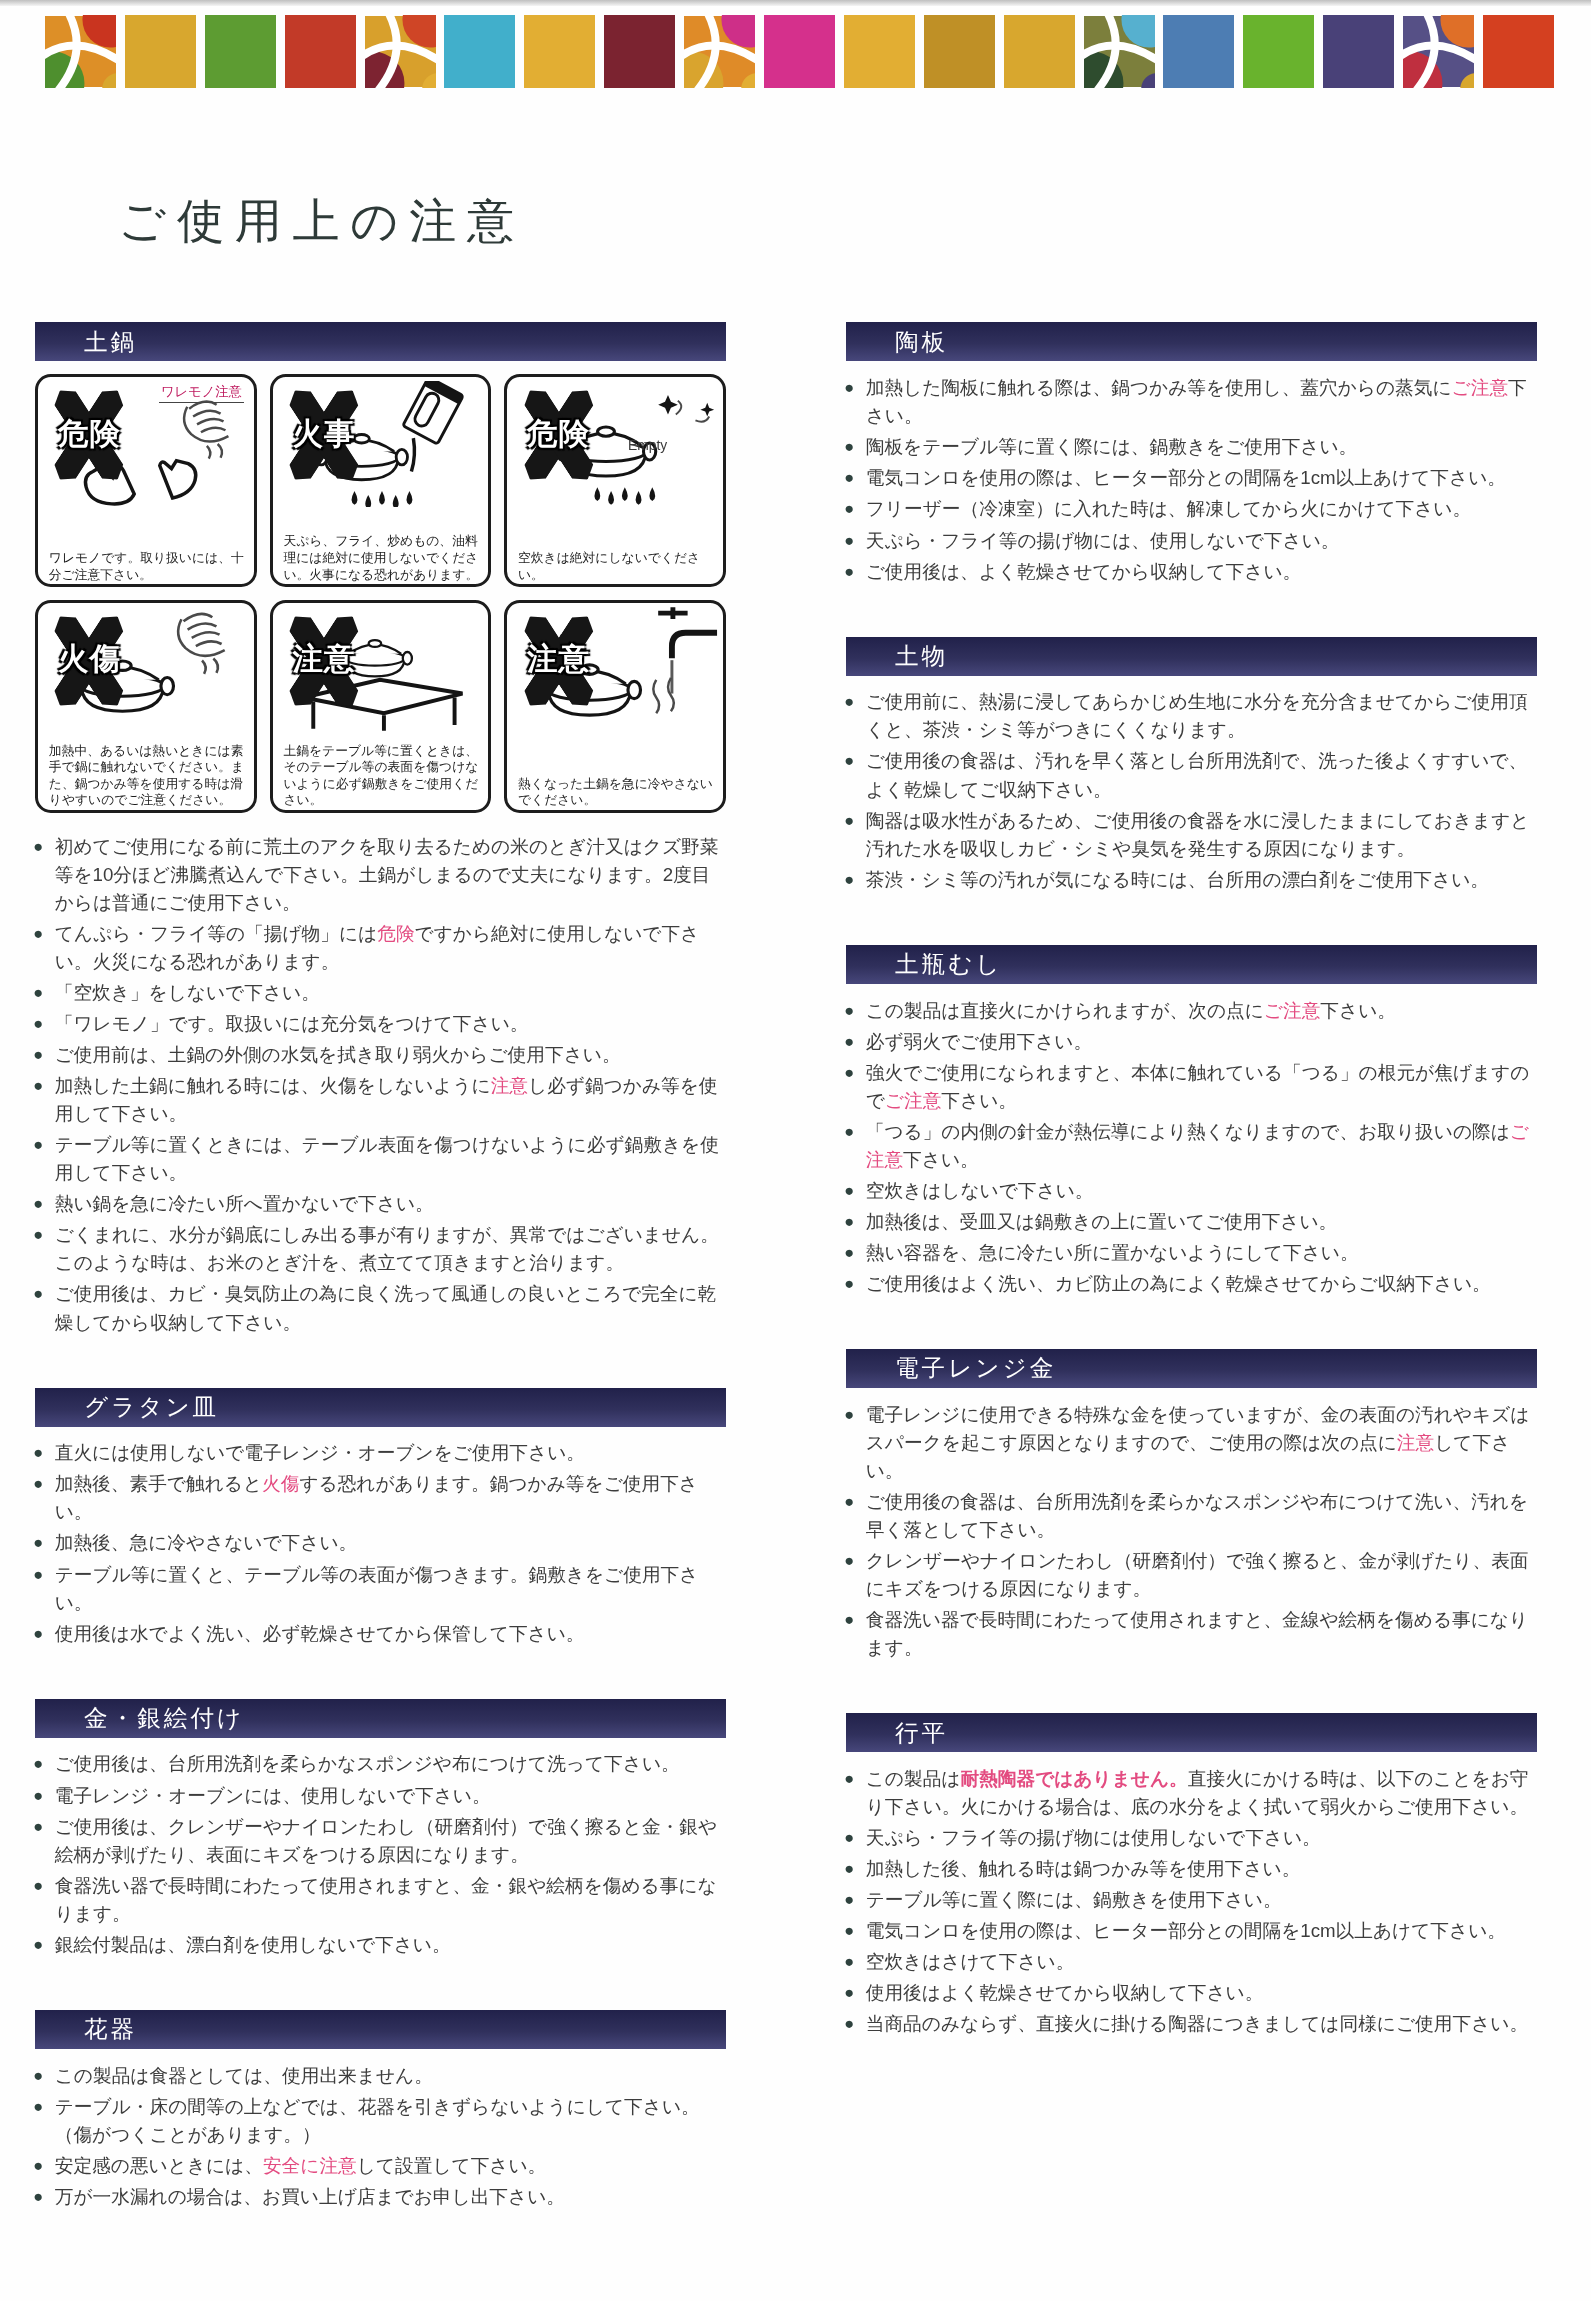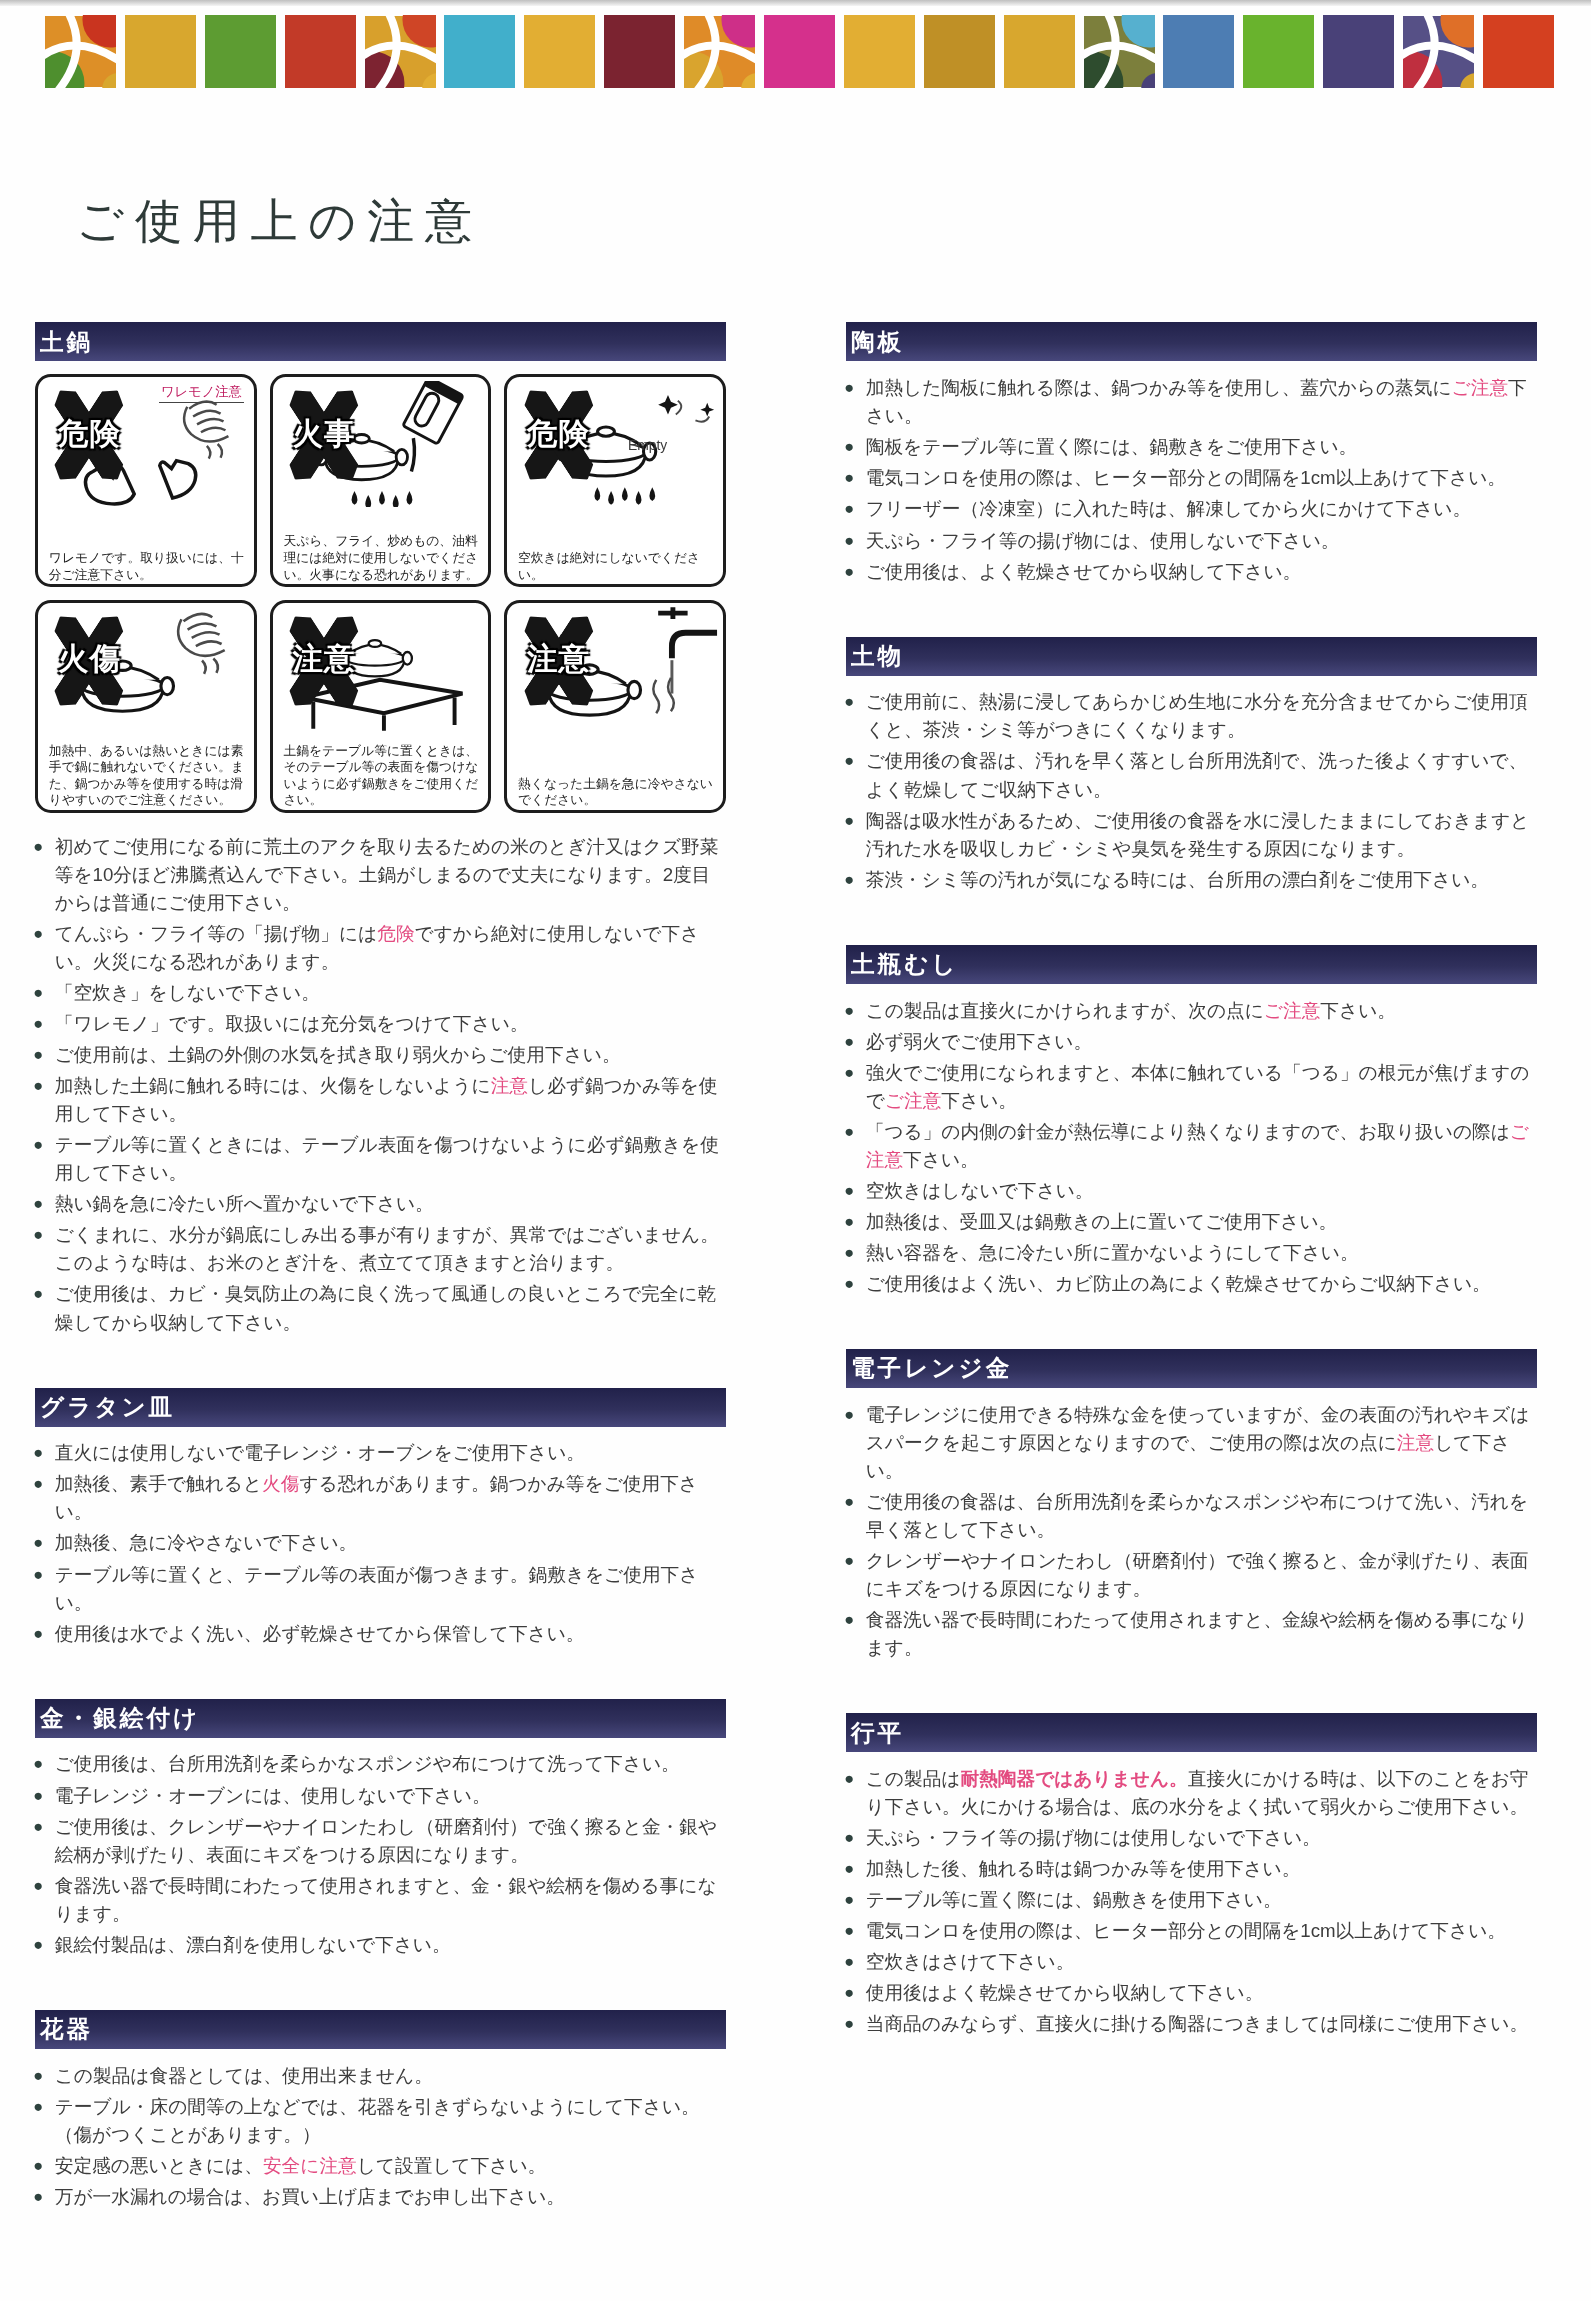--- a/index.html
+++ b/index.html
@@ -8,31 +8,31 @@
     font-family:"Liberation Sans",sans-serif;color:#3c3c3c;
   }
   .page-top-edge{height:5.9px;background:linear-gradient(180deg,#bfbfbf,#f5f5f5);}
   
   .banner{display:flex;gap:8.9px;padding:8.9px 0 0 45px;height:73px;}
   .tile{width:71px;height:73px;flex:none;}
   .tile svg{width:100%;height:100%;display:block;}
   
   .title{
     font-family:"Liberation Serif",serif;font-weight:500;font-size:47px;letter-spacing:10.8px;
-    color:#2e3a38;margin:108px 0 0 76px;line-height:1.1;
+    color:#2e3a38;margin:108px 0 0 118px;line-height:1.1;
   }
   
   .columns{display:flex;gap:120px;padding:0 55px 0 35px;margin-top:75px;align-items:flex-start;}
   .col{flex:1;min-width:0;}
   .sec{margin-bottom:51px;}
   .sec-bar{
     height:39px;background:linear-gradient(180deg,#21214a 0%,#30305c 55%,#47477b 100%);
     display:flex;align-items:center;margin-bottom:12.8px;
   }
-  .sec-label{color:#ffffff;font-weight:bold;font-size:23.6px;padding-left:5px;letter-spacing:3px;}
+  .sec-label{color:#ffffff;font-weight:normal;font-size:23.6px;padding-left:5px;letter-spacing:3px;margin-left:44px;}
   .bullets{list-style:none;margin:0;padding:0;}
   .bullets li{position:relative;padding-left:19.7px;font-size:18.7px;line-height:1.5;margin:3px 0;color:#3c3c3c;}
   .bullets li::before{content:"●";position:absolute;left:-2px;top:1px;color:#2e423e;font-size:16.7px;}
   .em{color:#e34b80;}
   .em.b{font-weight:bold;}
   
   .pictos{display:grid;grid-template-columns:repeat(3,1fr);gap:12.8px;margin:2px 0 19.7px;}
   .picto{position:relative;height:207px;border:3px solid #1d1d1d;border-radius:15.8px;background:#fff;}
   .picto .art{position:absolute;left:3.9px;top:3.9px;right:3.9px;height:126px;z-index:1;}
   .picto .art svg{width:100%;height:100%;display:block;}

